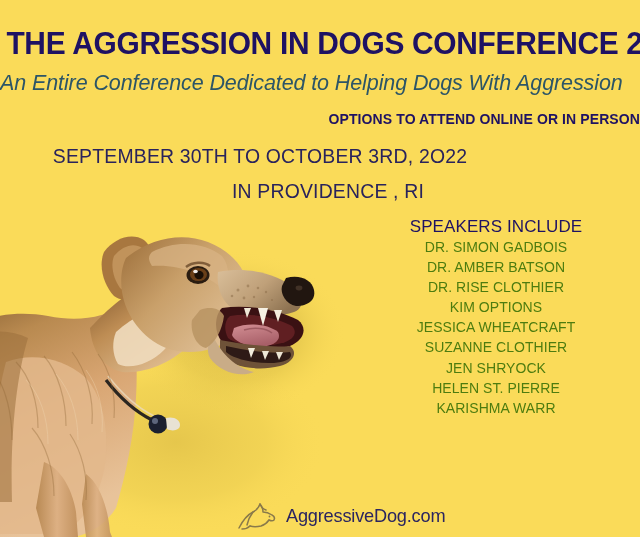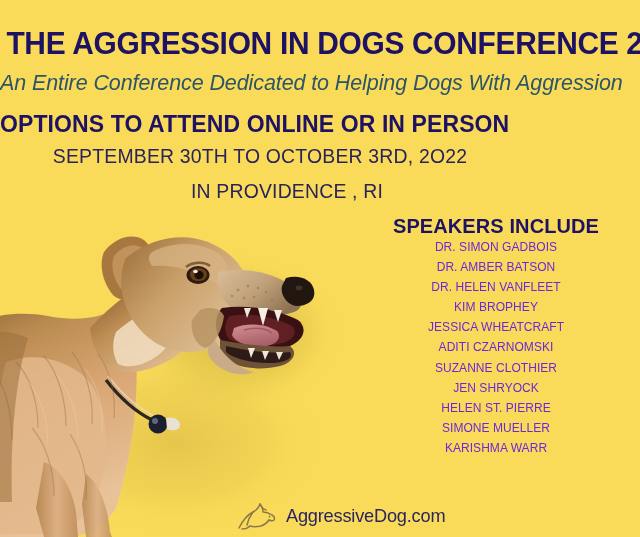--- a/index.html
+++ b/index.html
@@ -44,24 +44,24 @@
     color:#2C5567;
     font-style:italic;
     font-size:21.5px;
     line-height:26px;
     letter-spacing:-0.1px;
     white-space:nowrap;
     z-index:5;
   }
   .line-options{
     position:absolute;left:0;top:111px;width:640px;
-    text-align:left;
+    text-align:right;
     color:#1E1263;
     font-weight:bold;
-    font-size:23px;
+    font-size:14px;
     letter-spacing:0.1px;
     white-space:nowrap;
     z-index:5;
   }
   .line-date{
     position:absolute;left:0;top:145px;width:520px;
     text-align:center;
     color:#29235C;
     font-size:19.4px;
     letter-spacing:0.2px;
@@ -69,40 +69,41 @@
     z-index:5;
   }
   .line-place{
     position:absolute;left:0;top:180px;width:574px;
     text-align:center;
     color:#29235C;
     font-size:19.4px;
     letter-spacing:0.2px;
     white-space:nowrap;
     z-index:5;
+    padding-left:41px;
   }
 
   
   .speakers{
     position:absolute;
     left:376px;top:216px;width:240px;
     text-align:center;
     z-index:6;
   }
   .speakers-title{
     color:#1E1263;
-    font-weight:bold;
-    font-size:20px;
+    font-weight:normal;
+    font-size:17px;
     letter-spacing:0.1px;
     line-height:21px;
     white-space:nowrap;
   }
   .speaker-name{
-    color:#6d28d9;
-    font-size:12px;
+    color:#4d7c0f;
+    font-size:14px;
     line-height:20.1px;
     letter-spacing:0.05px;
     white-space:nowrap;
   }
 
   
   .logo{
     position:absolute;
     left:233px;top:499px;
     height:34px;
@@ -289,28 +290,26 @@
   <div class="line-options">OPTIONS TO ATTEND ONLINE OR IN PERSON</div>
 
   <div class="line-date">SEPTEMBER 30TH TO OCTOBER 3RD, 2O22</div>
 
   <div class="line-place">IN PROVIDENCE , RI</div>
 
   <div class="speakers">
     <div class="speakers-title">SPEAKERS INCLUDE</div>
     <div class="speaker-name">DR. SIMON GADBOIS</div>
     <div class="speaker-name">DR. AMBER BATSON</div>
-    <div class="speaker-name">DR. HELEN VANFLEET</div>
-    <div class="speaker-name">KIM BROPHEY</div>
+    <div class="speaker-name">DR. RISE CLOTHIER</div>
+    <div class="speaker-name">KIM OPTIONS</div>
     <div class="speaker-name">JESSICA WHEATCRAFT</div>
-    <div class="speaker-name">ADITI CZARNOMSKI</div>
     <div class="speaker-name">SUZANNE CLOTHIER</div>
     <div class="speaker-name">JEN SHRYOCK</div>
     <div class="speaker-name">HELEN ST. PIERRE</div>
-    <div class="speaker-name">SIMONE MUELLER</div>
     <div class="speaker-name">KARISHMA WARR</div>
   </div>
 
   <div class="logo">
     <span class="logo-mark">
       <svg viewBox="0 0 46 32" xmlns="http://www.w3.org/2000/svg" aria-label="dog head outline">
         <g fill="none" stroke="#8A7A4A" stroke-width="1.5" stroke-linecap="round" stroke-linejoin="round">
           <path d="M6 28 C10 20 14 15 20 12 C24 10 26 7 27 4
                    C29 6 30 9 30 12 C33 12 36 13 39 15
                    C41 16 42 18 41 20 C40 21 38 21 36 20"></path>

